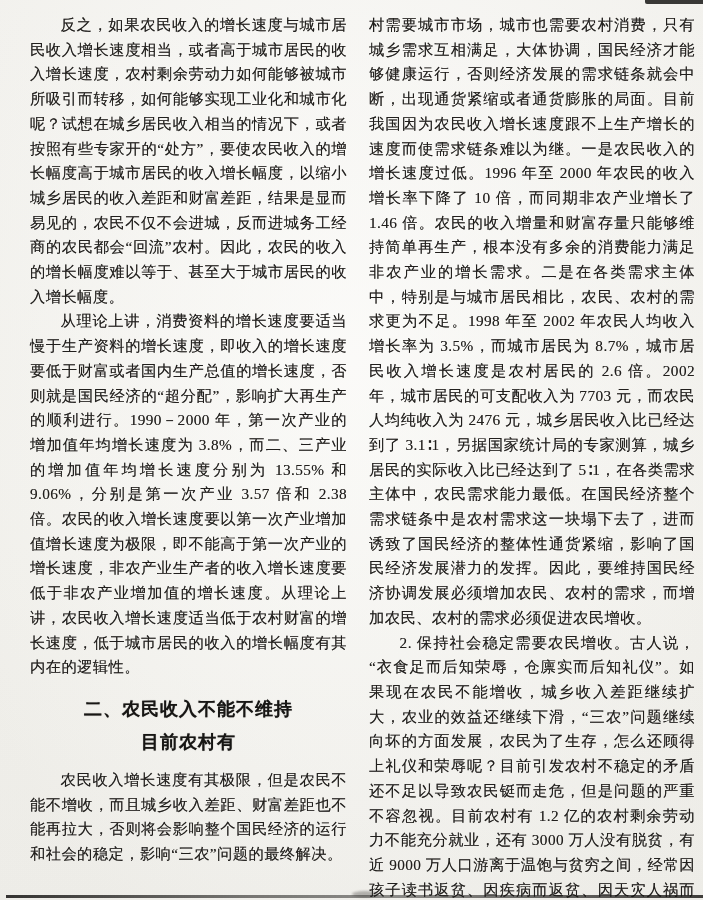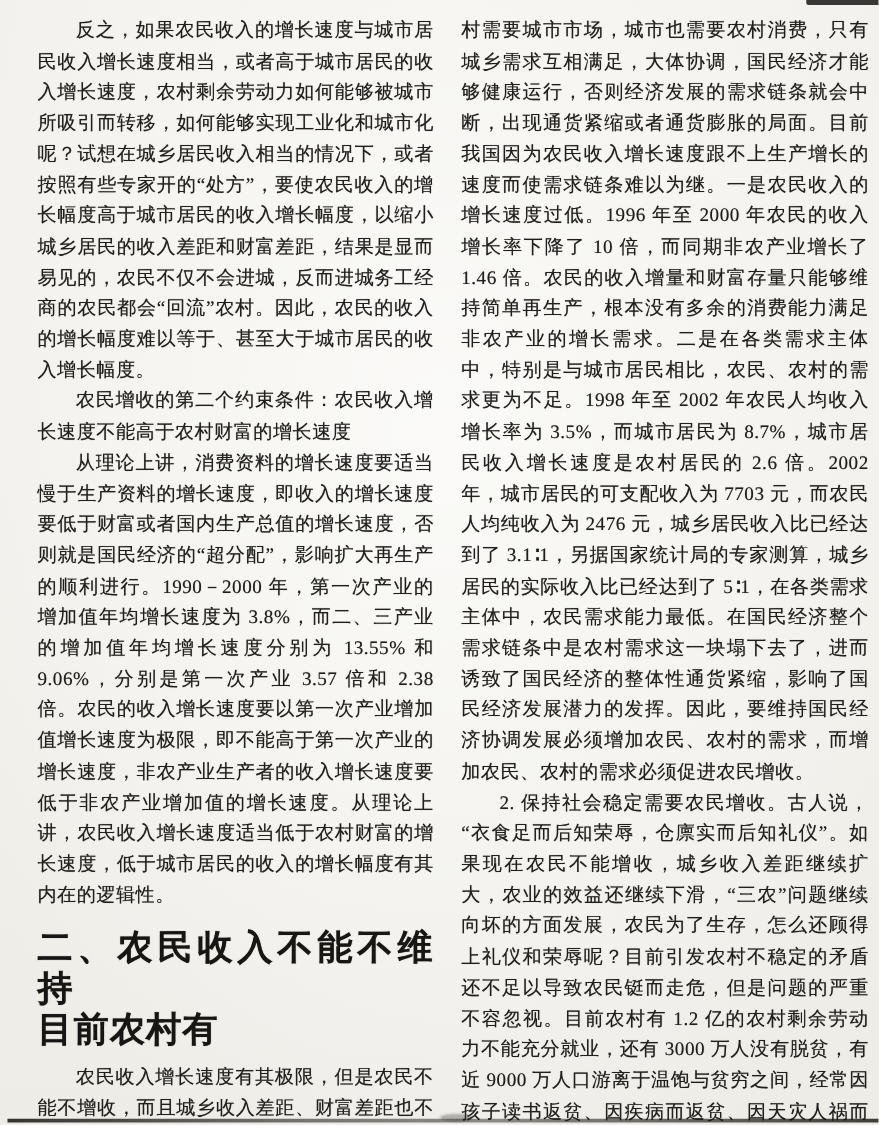--- a/index.html
+++ b/index.html
@@ -36,22 +36,23 @@
     letter-spacing: 0.4px;
     color: #211f1d;
     text-shadow: 0 0 0.6px rgba(30,28,25,0.55);
   }
   .col-left  { width: 317px; }
   .col-right { width: 326px; }
   .para { margin: 0; }
   .para.indent { text-indent: 2em; }
   .section-heading {
     margin: 13px 0 9px 0;
+    text-align: center;
     font-weight: bold;
-    font-size: 28px;
+    font-size: 18px;
     line-height: 33px;
     letter-spacing: 1px;
     color: #171614;
     text-shadow: 0 0 0.7px rgba(20,18,16,0.6);
   }
   .scan-bar-top-right {
     position: absolute;
     top: 0;
     right: 0;
     width: 58px;
@@ -88,21 +89,20 @@
 <body>
 
 <div class="page">
 
   <div class="scan-bar-top-right"></div>
 
   <div class="columns">
 
     <div class="col col-left">
       <p class="para indent">反之，如果农民收入的增长速度与城市居民收入增长速度相当，或者高于城市居民的收入增长速度，农村剩余劳动力如何能够被城市所吸引而转移，如何能够实现工业化和城市化呢？试想在城乡居民收入相当的情况下，或者按照有些专家开的“处方”，要使农民收入的增长幅度高于城市居民的收入增长幅度，以缩小城乡居民的收入差距和财富差距，结果是显而易见的，农民不仅不会进城，反而进城务工经商的农民都会“回流”农村。因此，农民的收入的增长幅度难以等于、甚至大于城市居民的收入增长幅度。</p>
-      <p class="para indent">农民增收的第二个约束条件：农民收入增长速度不能高于农村财富的增长速度</p>
       <p class="para indent">从理论上讲，消费资料的增长速度要适当慢于生产资料的增长速度，即收入的增长速度要低于财富或者国内生产总值的增长速度，否则就是国民经济的“超分配”，影响扩大再生产的顺利进行。1990－2000 年，第一次产业的增加值年均增长速度为 3.8%，而二、三产业的增加值年均增长速度分别为 13.55% 和 9.06%，分别是第一次产业 3.57 倍和 2.38 倍。农民的收入增长速度要以第一次产业增加值增长速度为极限，即不能高于第一次产业的增长速度，非农产业生产者的收入增长速度要低于非农产业增加值的增长速度。从理论上讲，农民收入增长速度适当低于农村财富的增长速度，低于城市居民的收入的增长幅度有其内在的逻辑性。</p>
 
       <div class="section-heading">
         <div>二、农民收入不能不维持</div>
         <div>目前农村有</div>
       </div>
 
       <p class="para indent">农民收入增长速度有其极限，但是农民不能不增收，而且城乡收入差距、财富差距也不能再拉大，否则将会影响整个国民经济的运行和社会的稳定，影响“三农”问题的最终解决。</p>
 
     </div>

